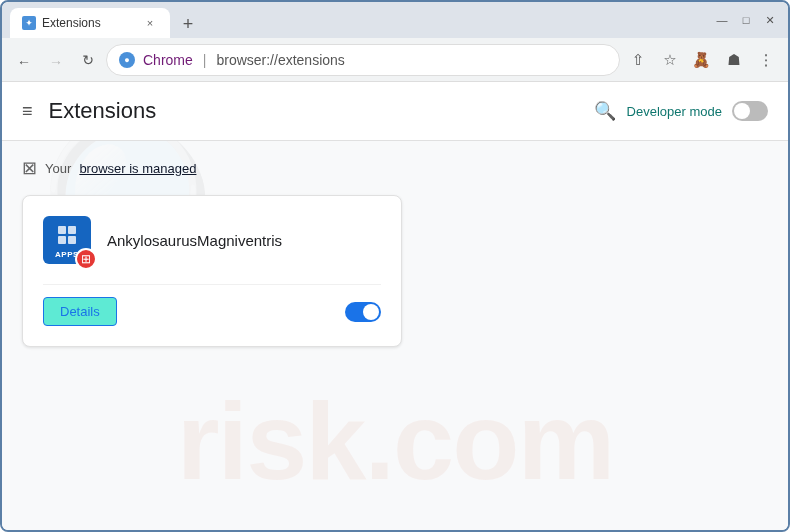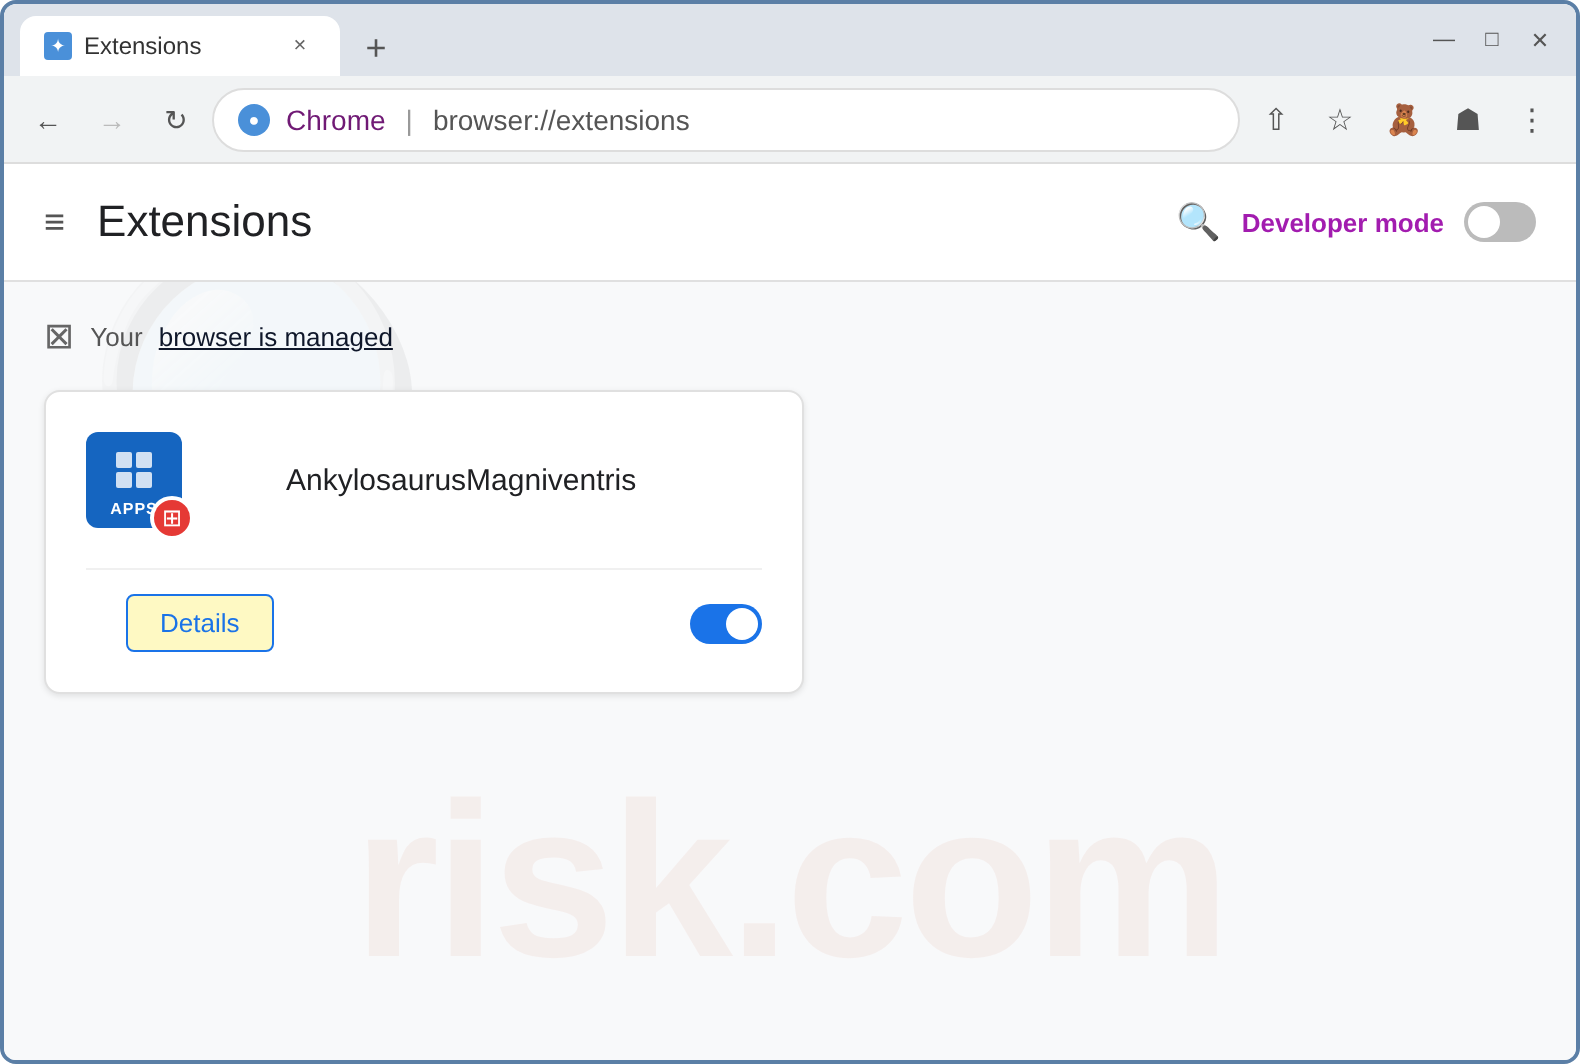--- a/index.html
+++ b/index.html
@@ -235,22 +235,21 @@
       align-items: center;
       gap: 10px;
     }
     .search-icon-btn {
       font-size: 18px;
       color: #555;
       cursor: pointer;
     }
     .dev-mode-label {
       font-size: 13px;
-      color: #a21caf;
-      font-weight: bold;
+      color: #0f766e;
     }
     .toggle {
       width: 36px;
       height: 20px;
       background: #bbb;
       border-radius: 10px;
       position: relative;
       cursor: pointer;
     }
     .toggle::after {
@@ -346,39 +345,37 @@
     }
     .ext-icon-badge::before {
       content: '⊞';
       color: white;
       font-size: 12px;
     }
     .ext-name {
       font-size: 15px;
       color: #202124;
       font-weight: 500;
-      margin-left: 36px;
     }
     .ext-footer {
       display: flex;
       align-items: center;
       justify-content: space-between;
       border-top: 1px solid #f0f0f0;
       padding-top: 12px;
     }
     .details-btn {
       border: 1px solid #1a73e8;
-      background: #fef9c3;
+      background: #5eead4;
       color: #1a73e8;
       padding: 6px 16px;
       border-radius: 4px;
       font-size: 13px;
       cursor: pointer;
       font-weight: 500;
-      margin-left: 20px;
     }
     .toggle-on {
       width: 36px;
       height: 20px;
       background: #1a73e8;
       border-radius: 10px;
       position: relative;
       cursor: pointer;
     }
     .toggle-on::after {

